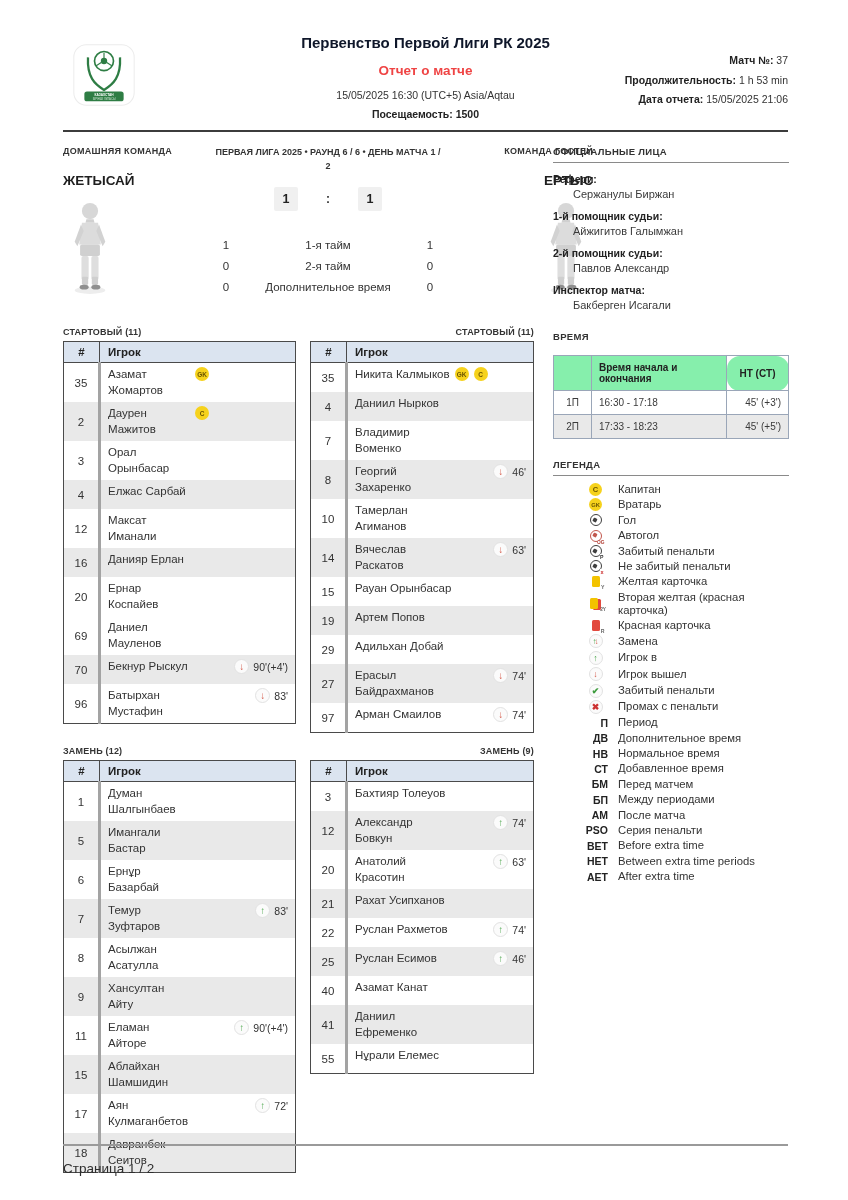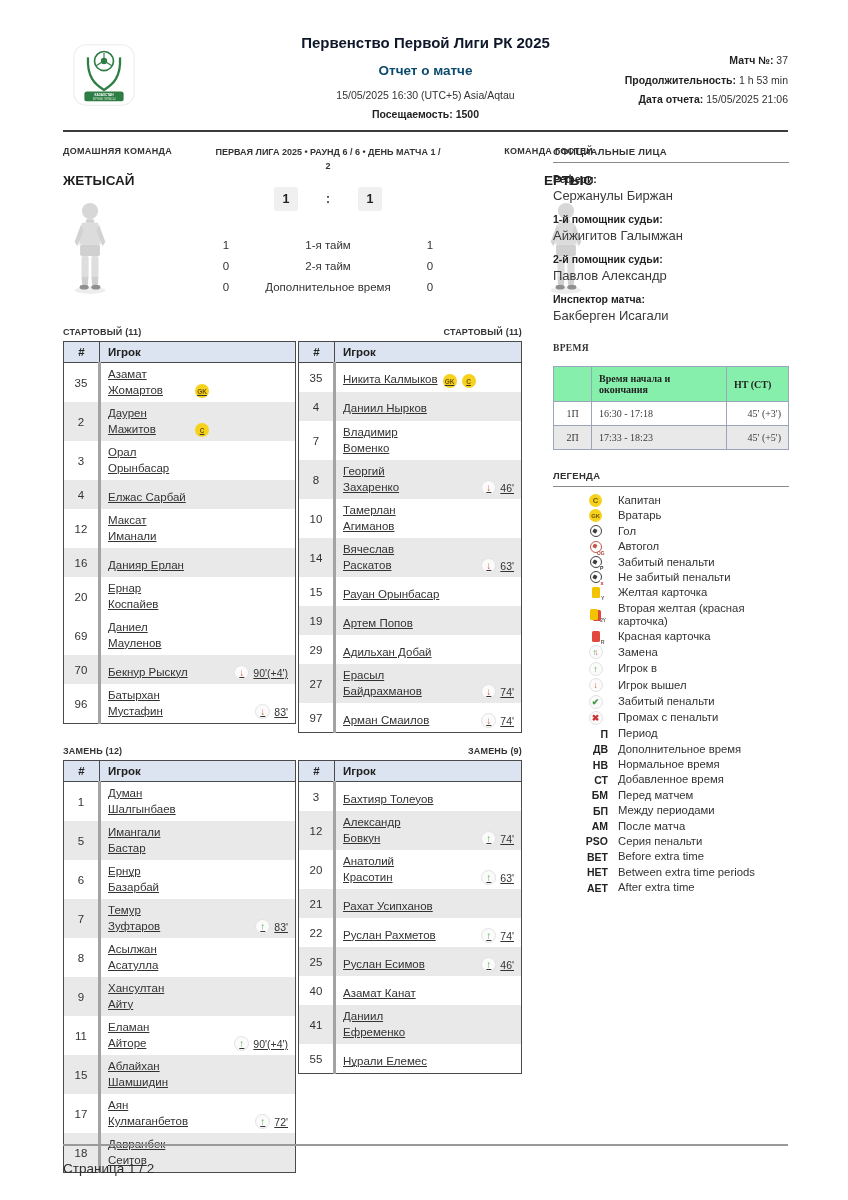--- a/index.html
+++ b/index.html
@@ -5,21 +5,21 @@
   * { box-sizing: border-box; margin: 0; padding: 0; }
   html,body { width:848px; height:1200px; background:#fff; }
   body { font-family:"Liberation Sans", sans-serif; color:#3a3a3a; position:relative; overflow:hidden; }
   .page { position:relative; width:848px; height:1200px; padding:28px 60px 0 63px; }
 
   
   .hdr { display:grid; grid-template-columns:1fr auto 1fr; align-items:flex-start; }
   .logo-wrap { margin-left:10px; margin-top:16px; }
   .title-block { text-align:center; }
   .title { font-size:15px; font-weight:700; color:#0f172a; margin-top:6px; }
-  .subtitle { font-size:13.5px; font-weight:700; color:#0c4a6e; margin-top:12px; }
+  .subtitle { font-size:13.5px; font-weight:700; color:#ef4444; margin-top:12px; }
   .dt { font-size:10.5px; margin-top:11px; color:#333; }
   .att { font-size:10.5px; font-weight:700; margin-top:7px; color:#222; }
   .meta { justify-self:end; text-align:right; margin-top:26px; }
   .meta-line { font-size:10.5px; margin-bottom:7.5px; color:#333; }
   .meta-line b { color:#222; }
   .hdr-rule { border-bottom:2px solid #3c3c3c; margin-top:10px; }
 
   
   .content { display:grid; grid-template-columns:471px 236px; column-gap:19px; margin-top:14px; }
 
@@ -35,54 +35,54 @@
   .scoreline { display:flex; justify-content:center; align-items:center; margin-top:13px; }
   .score-box { width:24px; height:24px; background:#f0f0f0; border-radius:2px; font-size:12.5px; font-weight:700; color:#222;
                display:flex; align-items:center; justify-content:center; }
   .score-sep { width:60px; font-size:12px; font-weight:700; color:#333; }
   .periods { margin-top:27px; }
   .p-row { display:grid; grid-template-columns:26px 1fr 26px; align-items:center; width:230px; margin:0 auto 6px; }
   .p-val { font-size:11.5px; color:#333; }
   .p-lab { font-size:11.5px; color:#333; max-width:130px; margin:0 auto; line-height:1.3; }
 
   
-  .tables-grid { display:grid; grid-template-columns:233px 224px; column-gap:2px; align-items:start; }
+  .tables-grid { display:grid; grid-template-columns:233px 224px; column-gap:14px; align-items:start; }
   .tcap { font-size:9px; font-weight:700; letter-spacing:.2px; color:#333; margin:13px 0 4px; }
   .cap-right .tcap { text-align:right; }
   table.ptable { width:100%; border-collapse:collapse; border:1.5px solid #4a4a4a; }
   .ptable th { background:#dbe4f0; font-size:11.5px; text-align:left; padding:4px 8px; color:#222;
                border-bottom:1px solid #4a4a4a; }
   .ptable th.c-num { width:36px; text-align:center; }
   .ptable td { font-size:11.5px; color:#333; }
   .ptable td.c-num { width:36px; text-align:center; border-right:3px solid #a3a3a3; }
   .ptable th.c-num { border-right:1px solid #4a4a4a; }
   .ptable td.c-name { padding:4px 7px; }
   .ptable tr.alt { background:#e9e9e9; }
-  .pcell { display:flex; align-items:flex-end; gap:5px; min-height:21px;text-decoration:underline; }
+  .pcell { display:flex; align-items:flex-start; gap:5px; min-height:21px; }
   .pname { line-height:1.35; max-width:82px; }
   .wide .pname { max-width:97px; }
   .pbadge { flex:0 0 auto; width:14px; height:14px; border-radius:50%; background:#f6d21c; color:#6b5500;
             font-size:6.5px; font-weight:700; display:inline-flex; align-items:center; justify-content:center; }
   .evt { margin-left:auto; display:inline-flex; align-items:center; gap:4px; }
   .minute { font-size:10.5px; white-space:nowrap; }
   .chip { width:15px; height:15px; border-radius:50%; background:#fbfbfb; border:1px solid #e2e2e2;
           display:inline-flex; align-items:center; justify-content:center; font-size:10px; font-weight:700; }
   .icon-in::before { content:"↑"; color:#4fa84f; }
   .icon-out::before { content:"↓"; color:#d45a4a; }
 
   
   .side-h { font-size:9.5px; font-weight:700; letter-spacing:.3px; color:#333; padding-bottom:5px; }
   .underlined { border-bottom:1px solid #8a8a8a; }
   .off-entry { margin-top:10px; }
   .off-role { font-size:10.5px; font-weight:700; color:#222; }
-  .off-name { font-size:13px; margin-top:3px; }
-  .time-sec { margin-top:20px;font-family:Liberation Serif, serif; }
+  .off-name { font-size:11px; margin-top:3px;margin-left:20px; }
+  .time-sec { margin-top:20px; }
   table.ttable { width:100%; border-collapse:collapse; border:1px solid #6b7687; margin-top:8px; }
   .ttable th { background:#86efac; font-size:10px; color:#222; padding:6px 7px; text-align:left; border:1px solid #9aa6b8; }
-  .ttable th.t-ht { text-align:left; }
+  .ttable th.t-ht { text-align:center;border-radius:13px; }
   .ttable td { font-size:10px; padding:6px 7px; border:1px solid #9aa6b8; }
   .ttable td.t-per { text-align:center; width:38px; }
   .ttable td.t-ht { text-align:right; width:62px; }
   .ttable tr.alt { background:#e9e9e9; }
   .legend-sec { margin-top:20px; }
   .lg-list { margin-top:7px;margin-left:29px; }
   .lg-row { display:flex; align-items:center; margin-bottom:2.4px; min-height:12.2px; }
   .lg-ic { width:27px; flex:0 0 27px; display:flex; align-items:center; justify-content:center; position:relative; }
   .lg-code { width:100%; text-align:right; font-size:10.5px; font-weight:700; color:#222; padding-right:1px; }
   .lg-label { font-size:11.3px; color:#333; margin-left:9px; line-height:1.15; }

